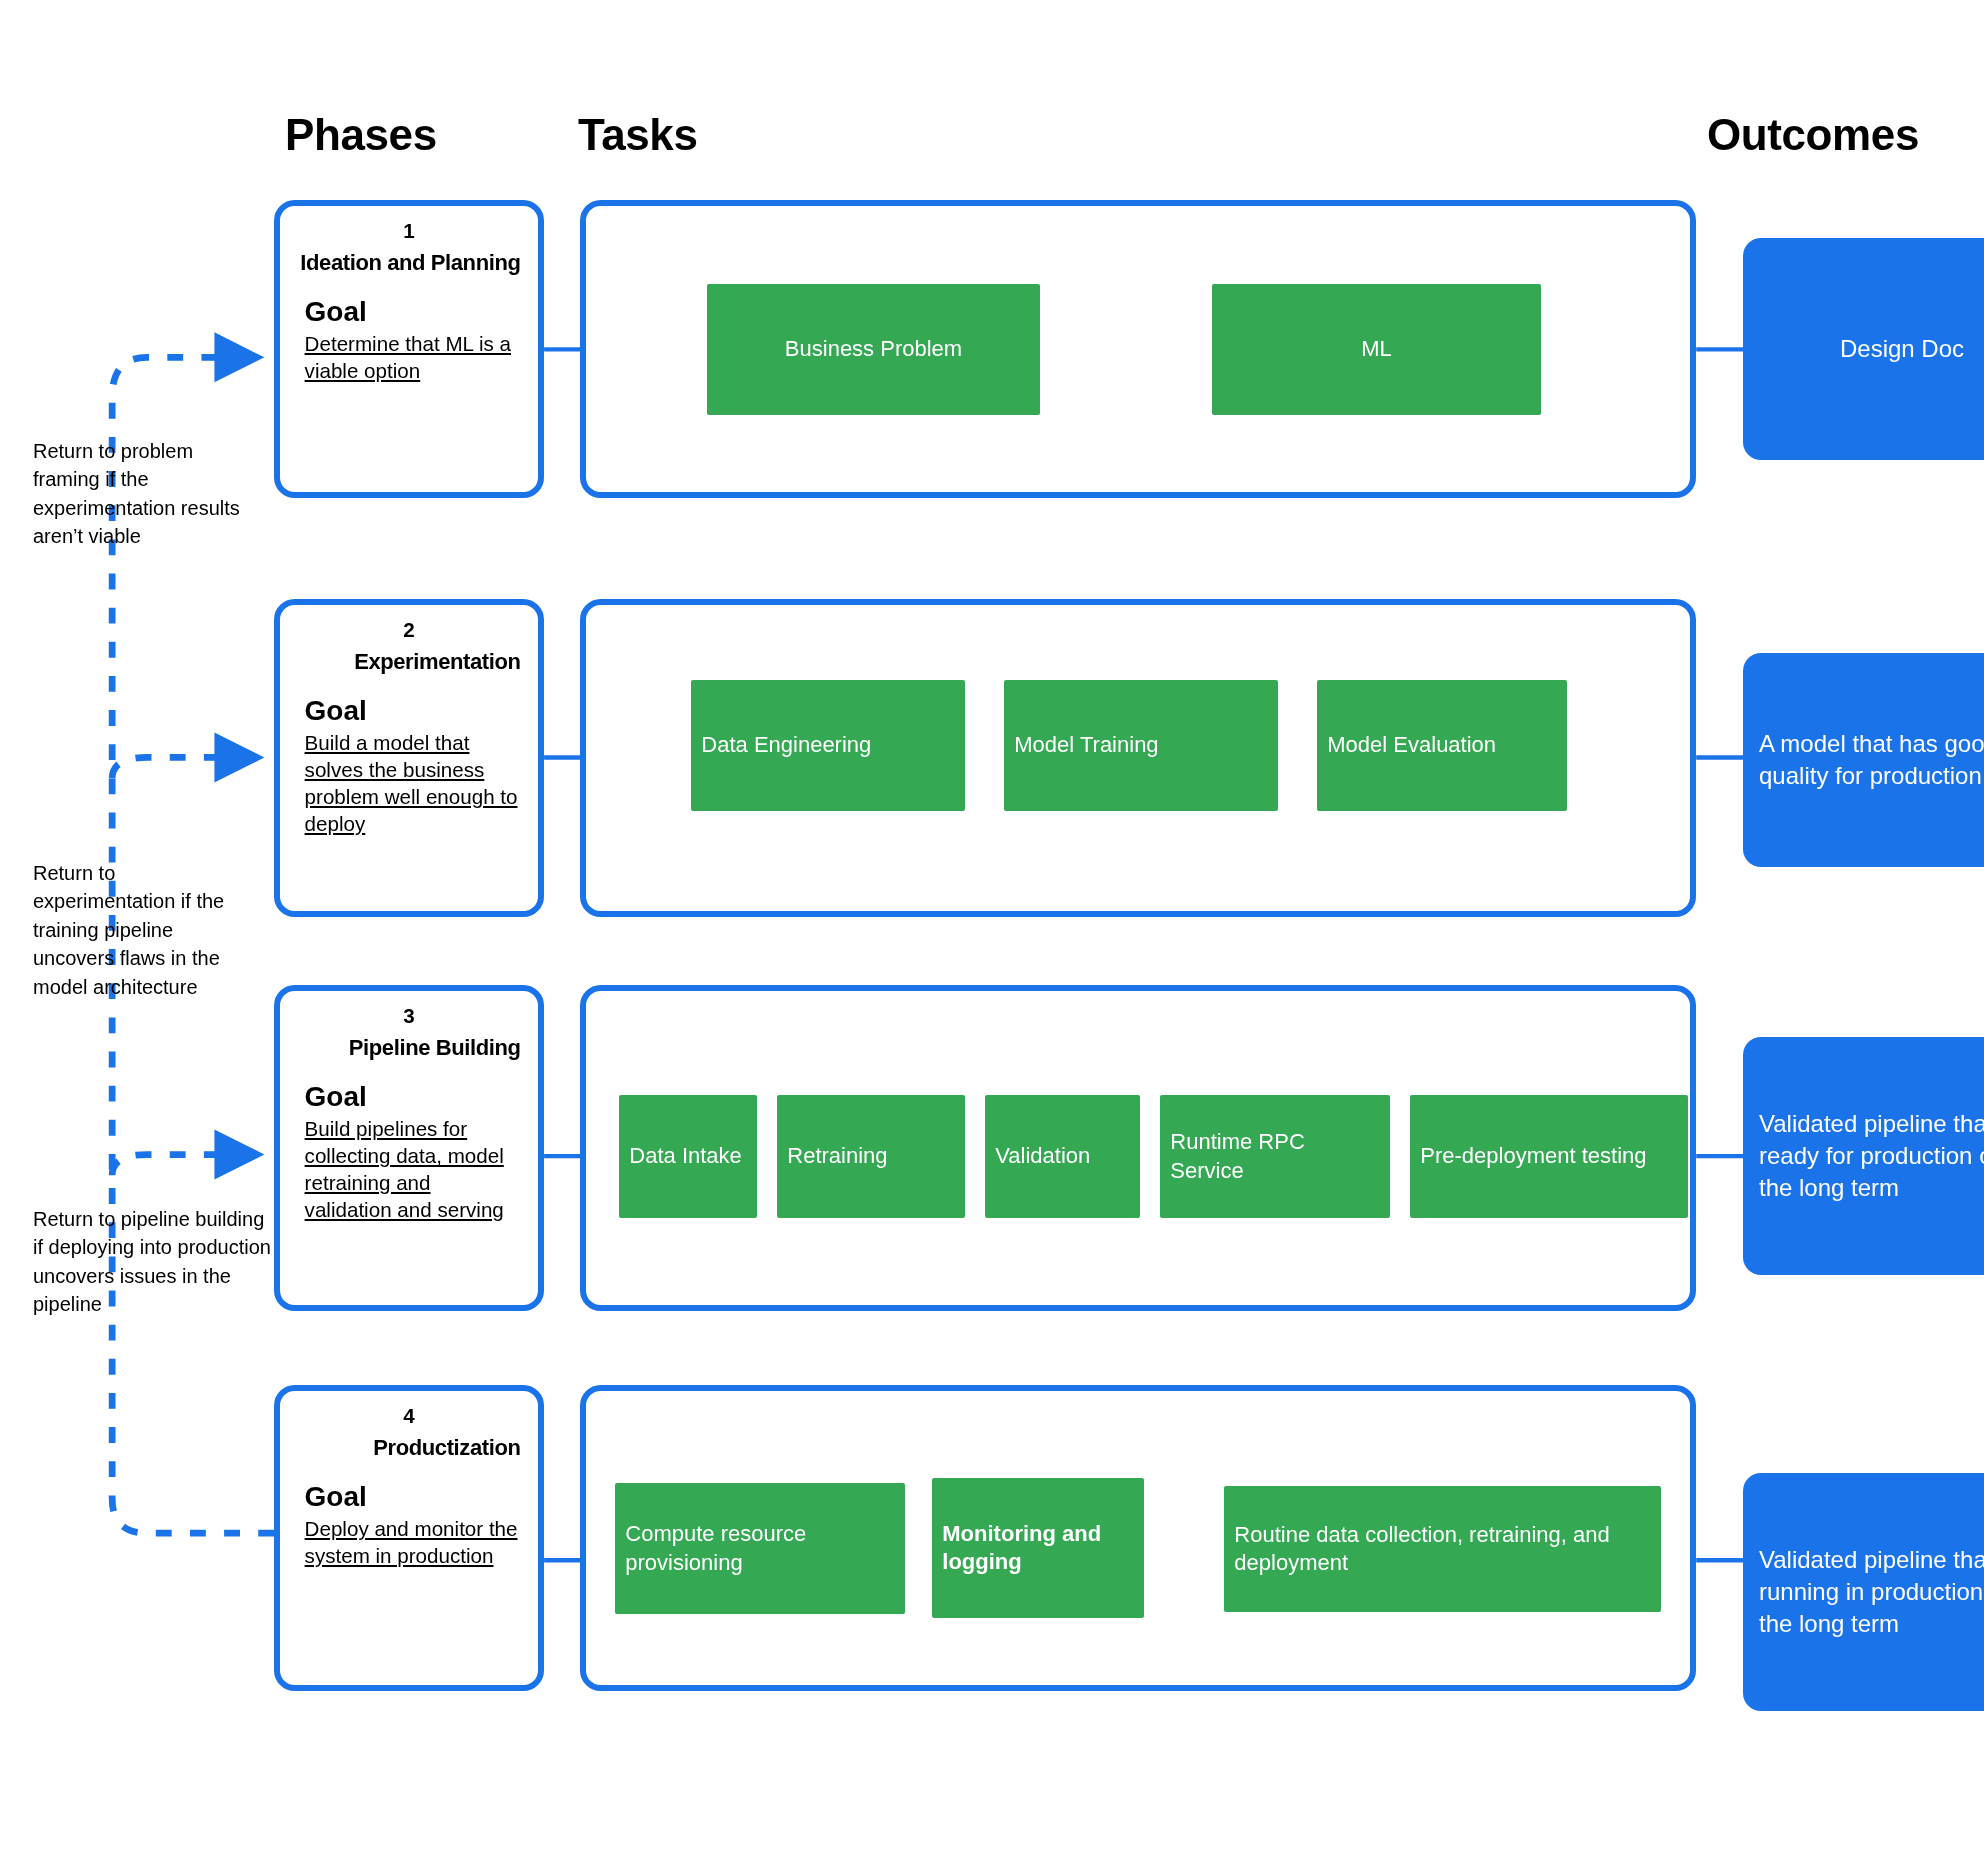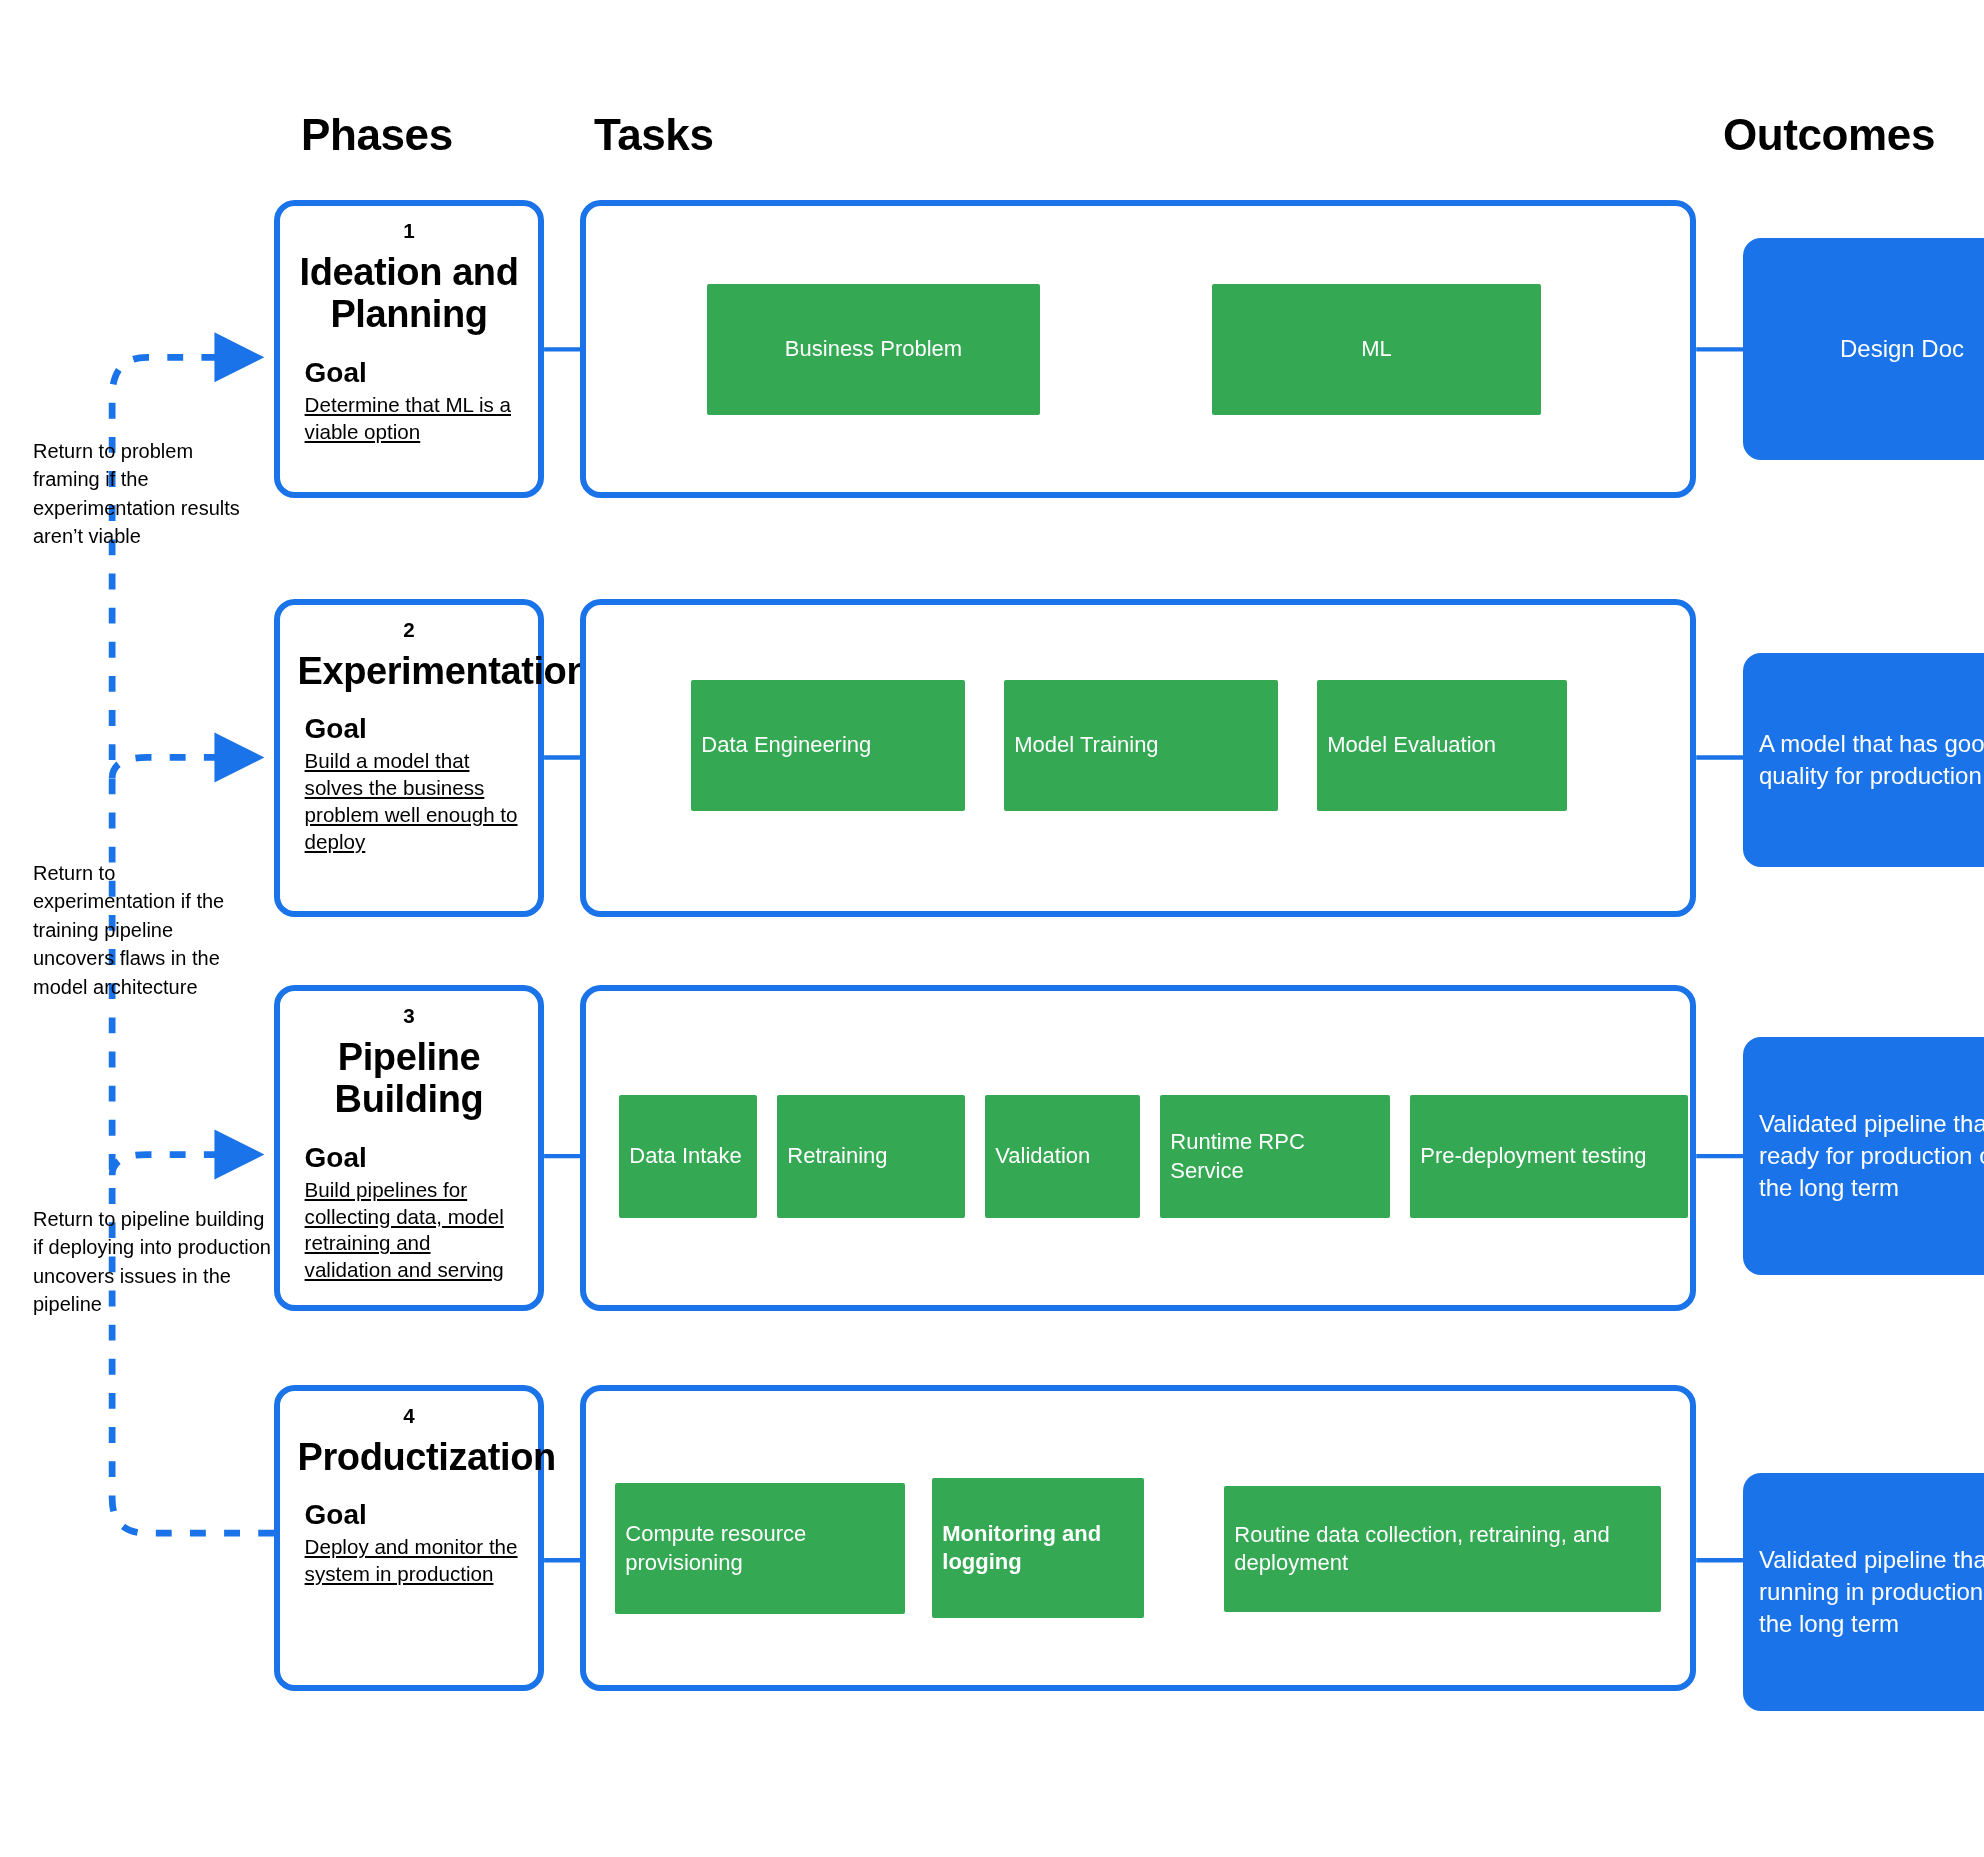--- a/index.html
+++ b/index.html
@@ -19,21 +19,20 @@
     overflow: hidden;
   }
   
   .col-header {
     position: absolute;
     font-size: 44px;
     font-weight: 700;
     letter-spacing: -0.4px;
     color: #000;
     white-space: nowrap;
-    margin-left: 16px;
   }
   #hdr-phases   { left: 285px;  top: 110px; }
   #hdr-tasks    { left: 578px; top: 110px; }
   #hdr-outcomes { left: 1707px; top: 110px; }
 
   
   #wires {
     position: absolute;
     left: 0; top: 0;
     width: 2253px;
@@ -51,22 +50,22 @@
     padding: 13.5px 17.5px;
   }
   .phase-num {
     text-align: center;
     font-size: 20.6px;
     font-weight: 700;
     color: #000;
     line-height: 1.1;
   }
   .phase-title {
-    text-align: center;
-    font-size: 38px;
+    text-align: right;
+    font-size: 22px;
     font-weight: 700;
     color: #000;
     line-height: 1.12;
     margin-top: 8.7px;
     letter-spacing: -0.4px;
   }
   .phase-goal-wrap {
     margin-top: 20.6px;
     padding-left: 7.1px;
   }

